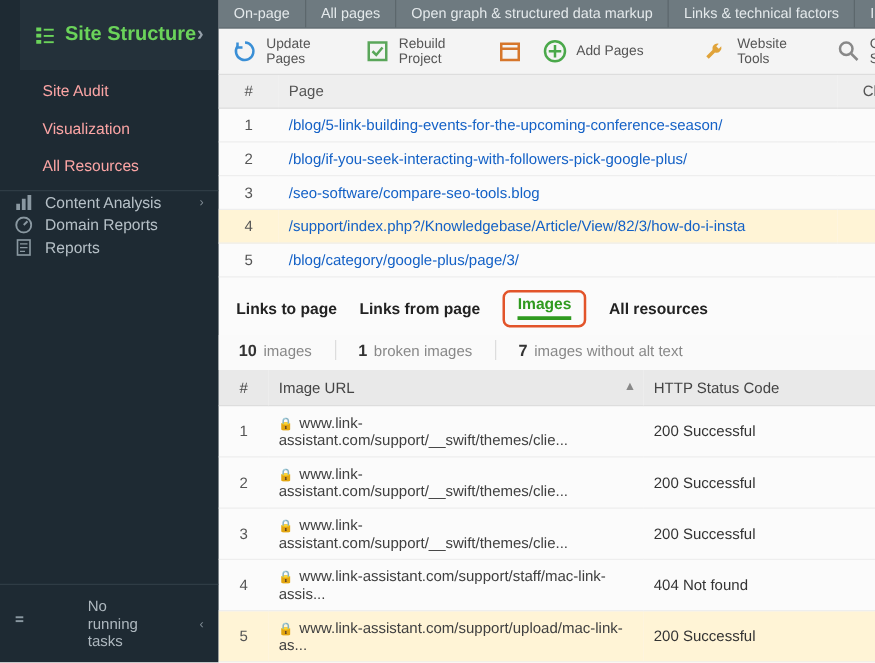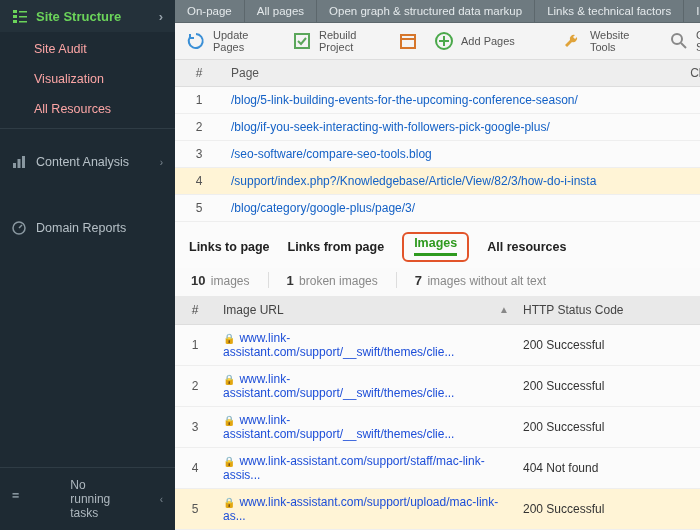--- a/index.html
+++ b/index.html
@@ -1,23 +1,23 @@
 <!DOCTYPE html>
 <html><head>
 <meta charset="utf-8">
 <style>
 * { box-sizing: border-box; margin: 0; padding: 0; }
 body { font-family: Arial, sans-serif; font-size: 12px; color: #333; background: #fff; width: 700px; height: 530px; overflow: hidden; }
 .app { display: flex; height: 530px; }
 .sidebar { width: 175px; background: #1e2a33; color: #b6c0c7; display: flex; flex-direction: column; }
-.side-head { display: flex; align-items: center; padding: 8px 12px; background: #24313a; color: #6bd35a; font-weight: bold; font-size: 13px; }
+.side-head { display: flex; align-items: center; padding: 19px 12px; background: #24313a; color: #6bd35a; font-weight: bold; font-size: 16px; margin-left: 16px; }
 .side-head .ico { width:16px; height:16px; margin-right:8px; display:inline-block; }
 .side-head .chev { margin-left:auto; color:#96a1aa; }
 .side-sub { padding: 10px 0 6px 34px; color: #fca5a5; font-size: 12.5px; }
-.side-item { display:flex; align-items:center; padding: 26px 12px; color:#b6c0c7; font-size:12.5px; cursor:pointer; }
+.side-item { display:flex; align-items:center; padding: 2px 12px; color:#b6c0c7; font-size:12.5px; cursor:pointer; }
 .side-item .ico { width:14px; height:14px; margin-right:10px; display:inline-block;}
 .side-sub.sel { color:#6bd35a; }
 .sel-box { border:2px solid #e2542a; border-radius:6px; margin: 0 8px; padding: 4px 0 4px 24px; }
 .side-chev { margin-left:auto; color:#7e8a93; font-size:10px; }
 .footer { margin-top:auto; display:flex; align-items:center; padding:10px 12px; border-top:1px solid #2f3c45; color:#aeb8bf;gap:43px; }
 .footer .chev { margin-left:auto; color:#7e8a93; font-size:10px; }
 .main { flex:1; display:flex; flex-direction:column; background:#fbfbfb; }
 .tabs-top { display:flex; background:#6e7a80; color:#e4e9eb; font-size:11.5px; border-bottom:1px solid #5c676c; }
 .tabs-top .tab { padding:5px 12px; border-right:1px solid #5c676c; white-space:nowrap; cursor:pointer;}
 .toolbar { display:flex; align-items:center; background:#f4f4f4; border-bottom:1px solid #ddd; padding:6px 10px; gap:14px; }
@@ -39,21 +39,21 @@
 .subtabs .sel-wrap .und { height:3px; background:#2f9a1f; margin-top:3px;}
 .stats { display:flex; gap:18px; padding:4px 16px 8px; color:#888; font-size:12px; background:#fafafa; align-items:center;}
 .stats b { color:#333; font-size:13px; margin-right:2px;}
 .stats .div { width:1px; height:16px; background:#ddd;}
 .table2 { width:100%; border-collapse:collapse; font-size:12px;}
 .table2 th { background:#e9e9e9; color:#444; font-weight:normal; text-align:left; padding:7px 8px; border-bottom:1px solid #ddd; position:relative;}
 .table2 th.num { text-align:center; width:40px;}
 .table2 th .sort { position:absolute; right:6px; top:8px; font-size:10px; color:#888;}
 .table2 td { padding:6px 8px; border-bottom:1px solid #eee;}
 .table2 td.num { text-align:center; color:#555;}
-.table2 td.url a { color:#1d4ed8; text-decoration:none;}
+.table2 td.url a { color:#404040; text-decoration:none;}
 .lock { color:#4aa3df; font-size:10px; margin-right:4px;}
 .table2 tr.hl td { background:#fff4d6;}
 .rel { position:relative; }
 svg { display:block; }
 </style>
 </head>
 <body>
 
 <div class="app">
   <div class="sidebar">
@@ -88,20 +88,31 @@
     </div>
     <div class="side-item">
       <span class="ico">
           <svg viewBox="0 0 14 14">
             <circle cx="7" cy="7" r="6" fill="none" stroke="#8a98a1" stroke-width="1.5"></circle>
             <line x1="7" y1="7" x2="10" y2="4" stroke="#8a98a1" stroke-width="1.5"></line>
           </svg>
         </span>
       <span>Domain Reports</span>
     </div>
+    <div class="side-item">
+      <span class="ico">
+          <svg viewBox="0 0 14 14">
+            <rect x="2" y="1" width="10" height="12" fill="none" stroke="#8a98a1" stroke-width="1.3"></rect>
+            <line x1="4" y1="4" x2="10" y2="4" stroke="#8a98a1"></line>
+            <line x1="4" y1="7" x2="10" y2="7" stroke="#8a98a1"></line>
+            <line x1="4" y1="10" x2="8" y2="10" stroke="#8a98a1"></line>
+          </svg>
+        </span>
+      <span>Reports</span>
+    </div>
 
     <div class="footer">
       <span class="ico" style="width:14px;height:14px;margin-right:8px">
           <svg viewBox="0 0 14 14">
             <rect x="1" y="2" width="12" height="3" fill="#8a98a1"></rect>
             <rect x="1" y="8" width="12" height="3" fill="#8a98a1"></rect>
           </svg>
         </span>
       <span>No running tasks</span>
       <span class="chev">‹</span>

